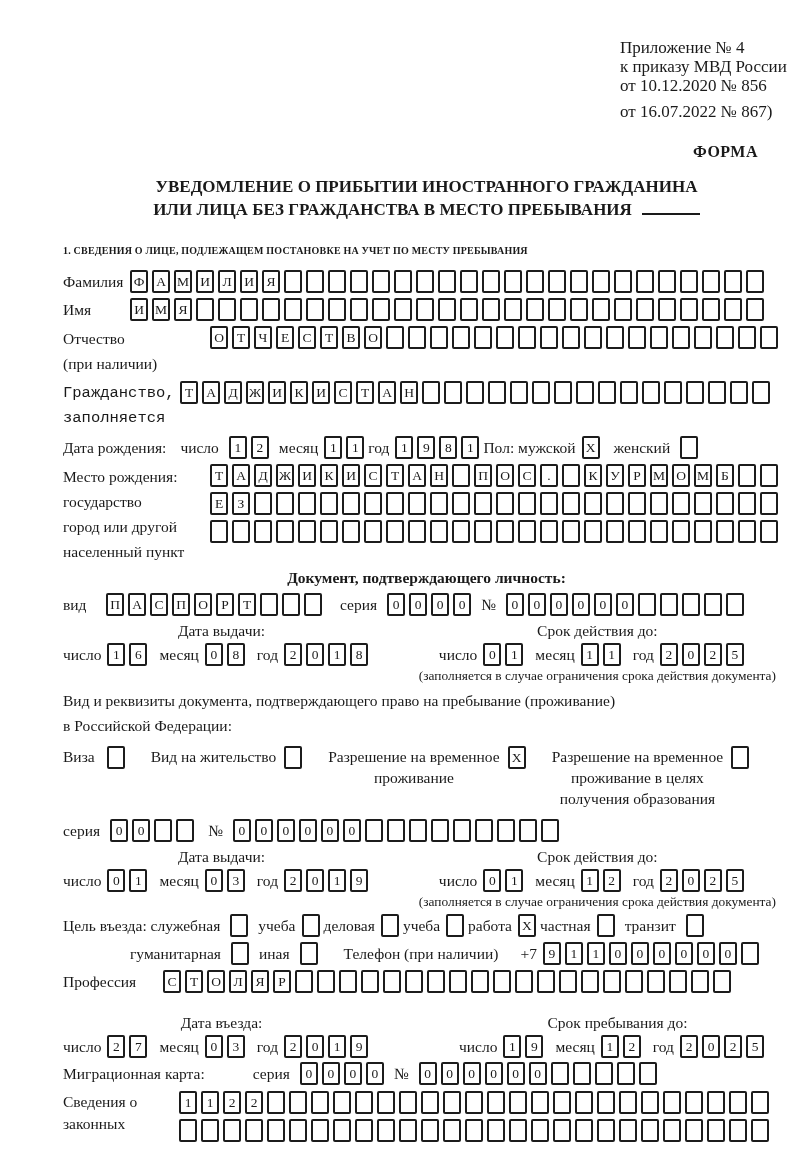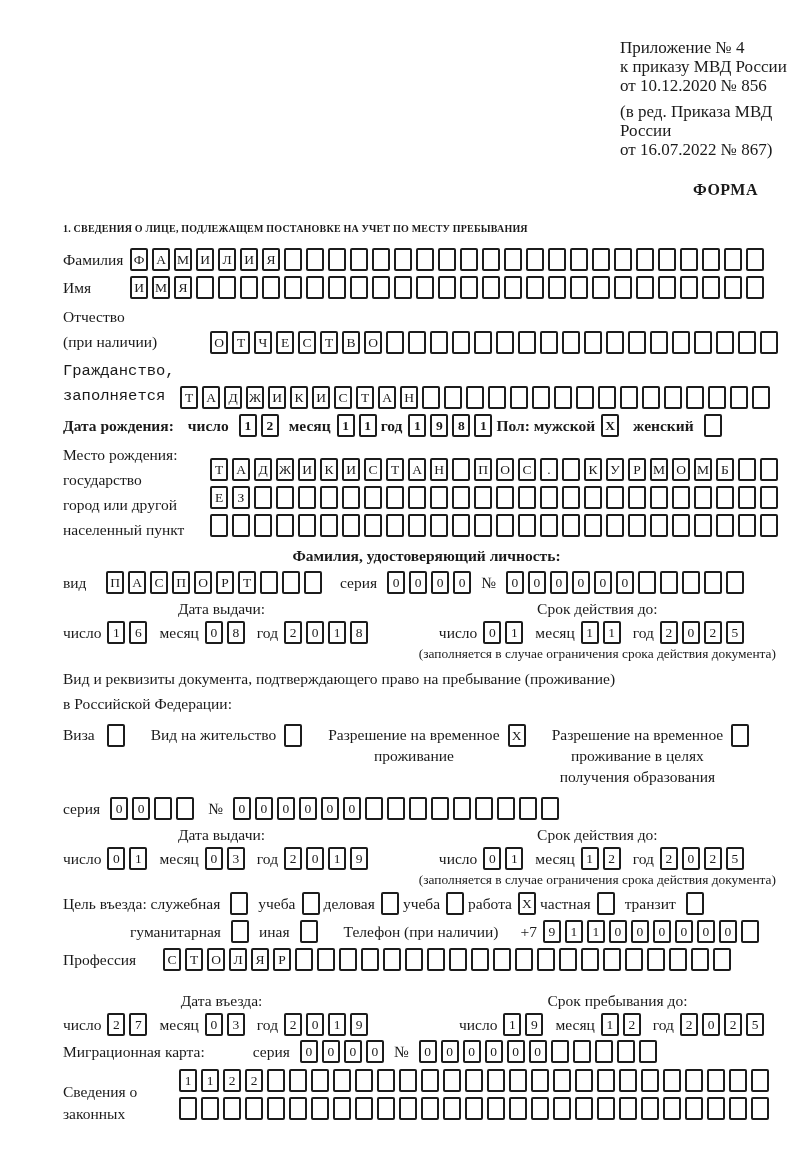--- a/index.html
+++ b/index.html
@@ -15,21 +15,21 @@
   .hdr-block { margin-left:557px; font-size:17px; line-height:19px; }
   .hdr-amend { margin-top:7px; }
   .form-label { text-align:right; padding-right:32px; font-weight:bold; font-size:16px; margin-top:22px; letter-spacing:.5px; }
 
   
   .title { text-align:center; font-weight:bold; font-size:17px; line-height:23px; margin-top:14px; }
   .title .uline { display:inline-block; width:58px; border-bottom:2px solid #1a1a1a; height:14px; margin-left:10px; }
   .section-title { font-weight:bold; font-size:10px; margin-top:24px; margin-bottom:14px; letter-spacing:.2px; }
 
   
-  .row { display:flex; align-items:flex-end; margin-bottom:5px; }
+  .row { display:flex; align-items:flex-start; margin-bottom:5px; }
   .lbl { font-size:15.5px; line-height:23px; flex:none; }
   .lbl-sm { font-size:15.5px; line-height:23px; }
   .lbl-col { flex:none; font-size:15.5px; line-height:25px; }
   .cells { display:flex; flex:none; }
   .cell {
     width:18px; height:23px; flex:none;
     border:2px solid #1c1c1c; border-radius:2px;
     margin-right:4px; background:#fff;
     display:inline-flex; align-items:center; justify-content:center;
     font-size:13.5px; line-height:1;
@@ -61,26 +61,29 @@
 </head>
 <body>
 
 <div class="page">
 
   <div class="hdr-block">
     <div>Приложение № 4</div>
     <div>к приказу МВД России</div>
     <div>от 10.12.2020 № 856</div>
     <div class="hdr-amend">
-      <div>(в ред. Приказа МВД России</div>
       <div>от 16.07.2022 № 867)</div>
     </div>
   </div>
   <div class="form-label">ФОРМА</div>
 
+  <div class="title">
+    <div>УВЕДОМЛЕНИЕ О ПРИБЫТИИ ИНОСТРАННОГО ГРАЖДАНИНА</div>
+    <div><span>ИЛИ ЛИЦА БЕЗ ГРАЖДАНСТВА В МЕСТО ПРЕБЫВАНИЯ</span><span class="uline"></span></div>
+  </div>
 
   <div class="section-title">1. СВЕДЕНИЯ О ЛИЦЕ, ПОДЛЕЖАЩЕМ ПОСТАНОВКЕ НА УЧЕТ ПО МЕСТУ ПРЕБЫВАНИЯ</div>
 
   <div class="row">
     <div class="lbl w67">Фамилия</div>
     <div class="cells">
         <span class="cell">Ф</span>
         <span class="cell">А</span>
         <span class="cell">М</span>
         <span class="cell">И</span>
@@ -211,21 +214,21 @@
         <span class="cell"></span>
         <span class="cell"></span>
         <span class="cell"></span>
         <span class="cell"></span>
         <span class="cell"></span>
         <span class="cell"></span>
         <span class="cell"></span>
       </div>
   </div>
 
-  <div class="inline-row" style="margin-top:0;font-weight:bold;">
+  <div class="inline-row" style="margin-top:0;">
     <span class="lbl-sm">Дата рождения:</span>
     <span class="lbl-sm gap14">число</span>
     <span class="cells gap10">
         <span class="cell">1</span>
         <span class="cell">2</span>
       </span>
     <span class="lbl-sm gap6">месяц</span>
     <span class="cells gap6">
         <span class="cell">1</span>
         <span class="cell">1</span>
@@ -335,21 +338,21 @@
           <span class="cell"></span>
           <span class="cell"></span>
           <span class="cell"></span>
           <span class="cell"></span>
           <span class="cell"></span>
           <span class="cell"></span>
         </div>
     </div>
   </div>
 
-  <div class="center-b" style="margin-top:0;">Фамилия, удостоверяющий личность:</div>
+  <div class="center-b" style="margin-top:0;">Документ, подтверждающего личность:</div>
 
   <div class="inline-row">
     <span class="lbl-sm w43">вид</span>
     <span class="cells">
         <span class="cell">П</span>
         <span class="cell">А</span>
         <span class="cell">С</span>
         <span class="cell">П</span>
         <span class="cell">О</span>
         <span class="cell">Р</span>

